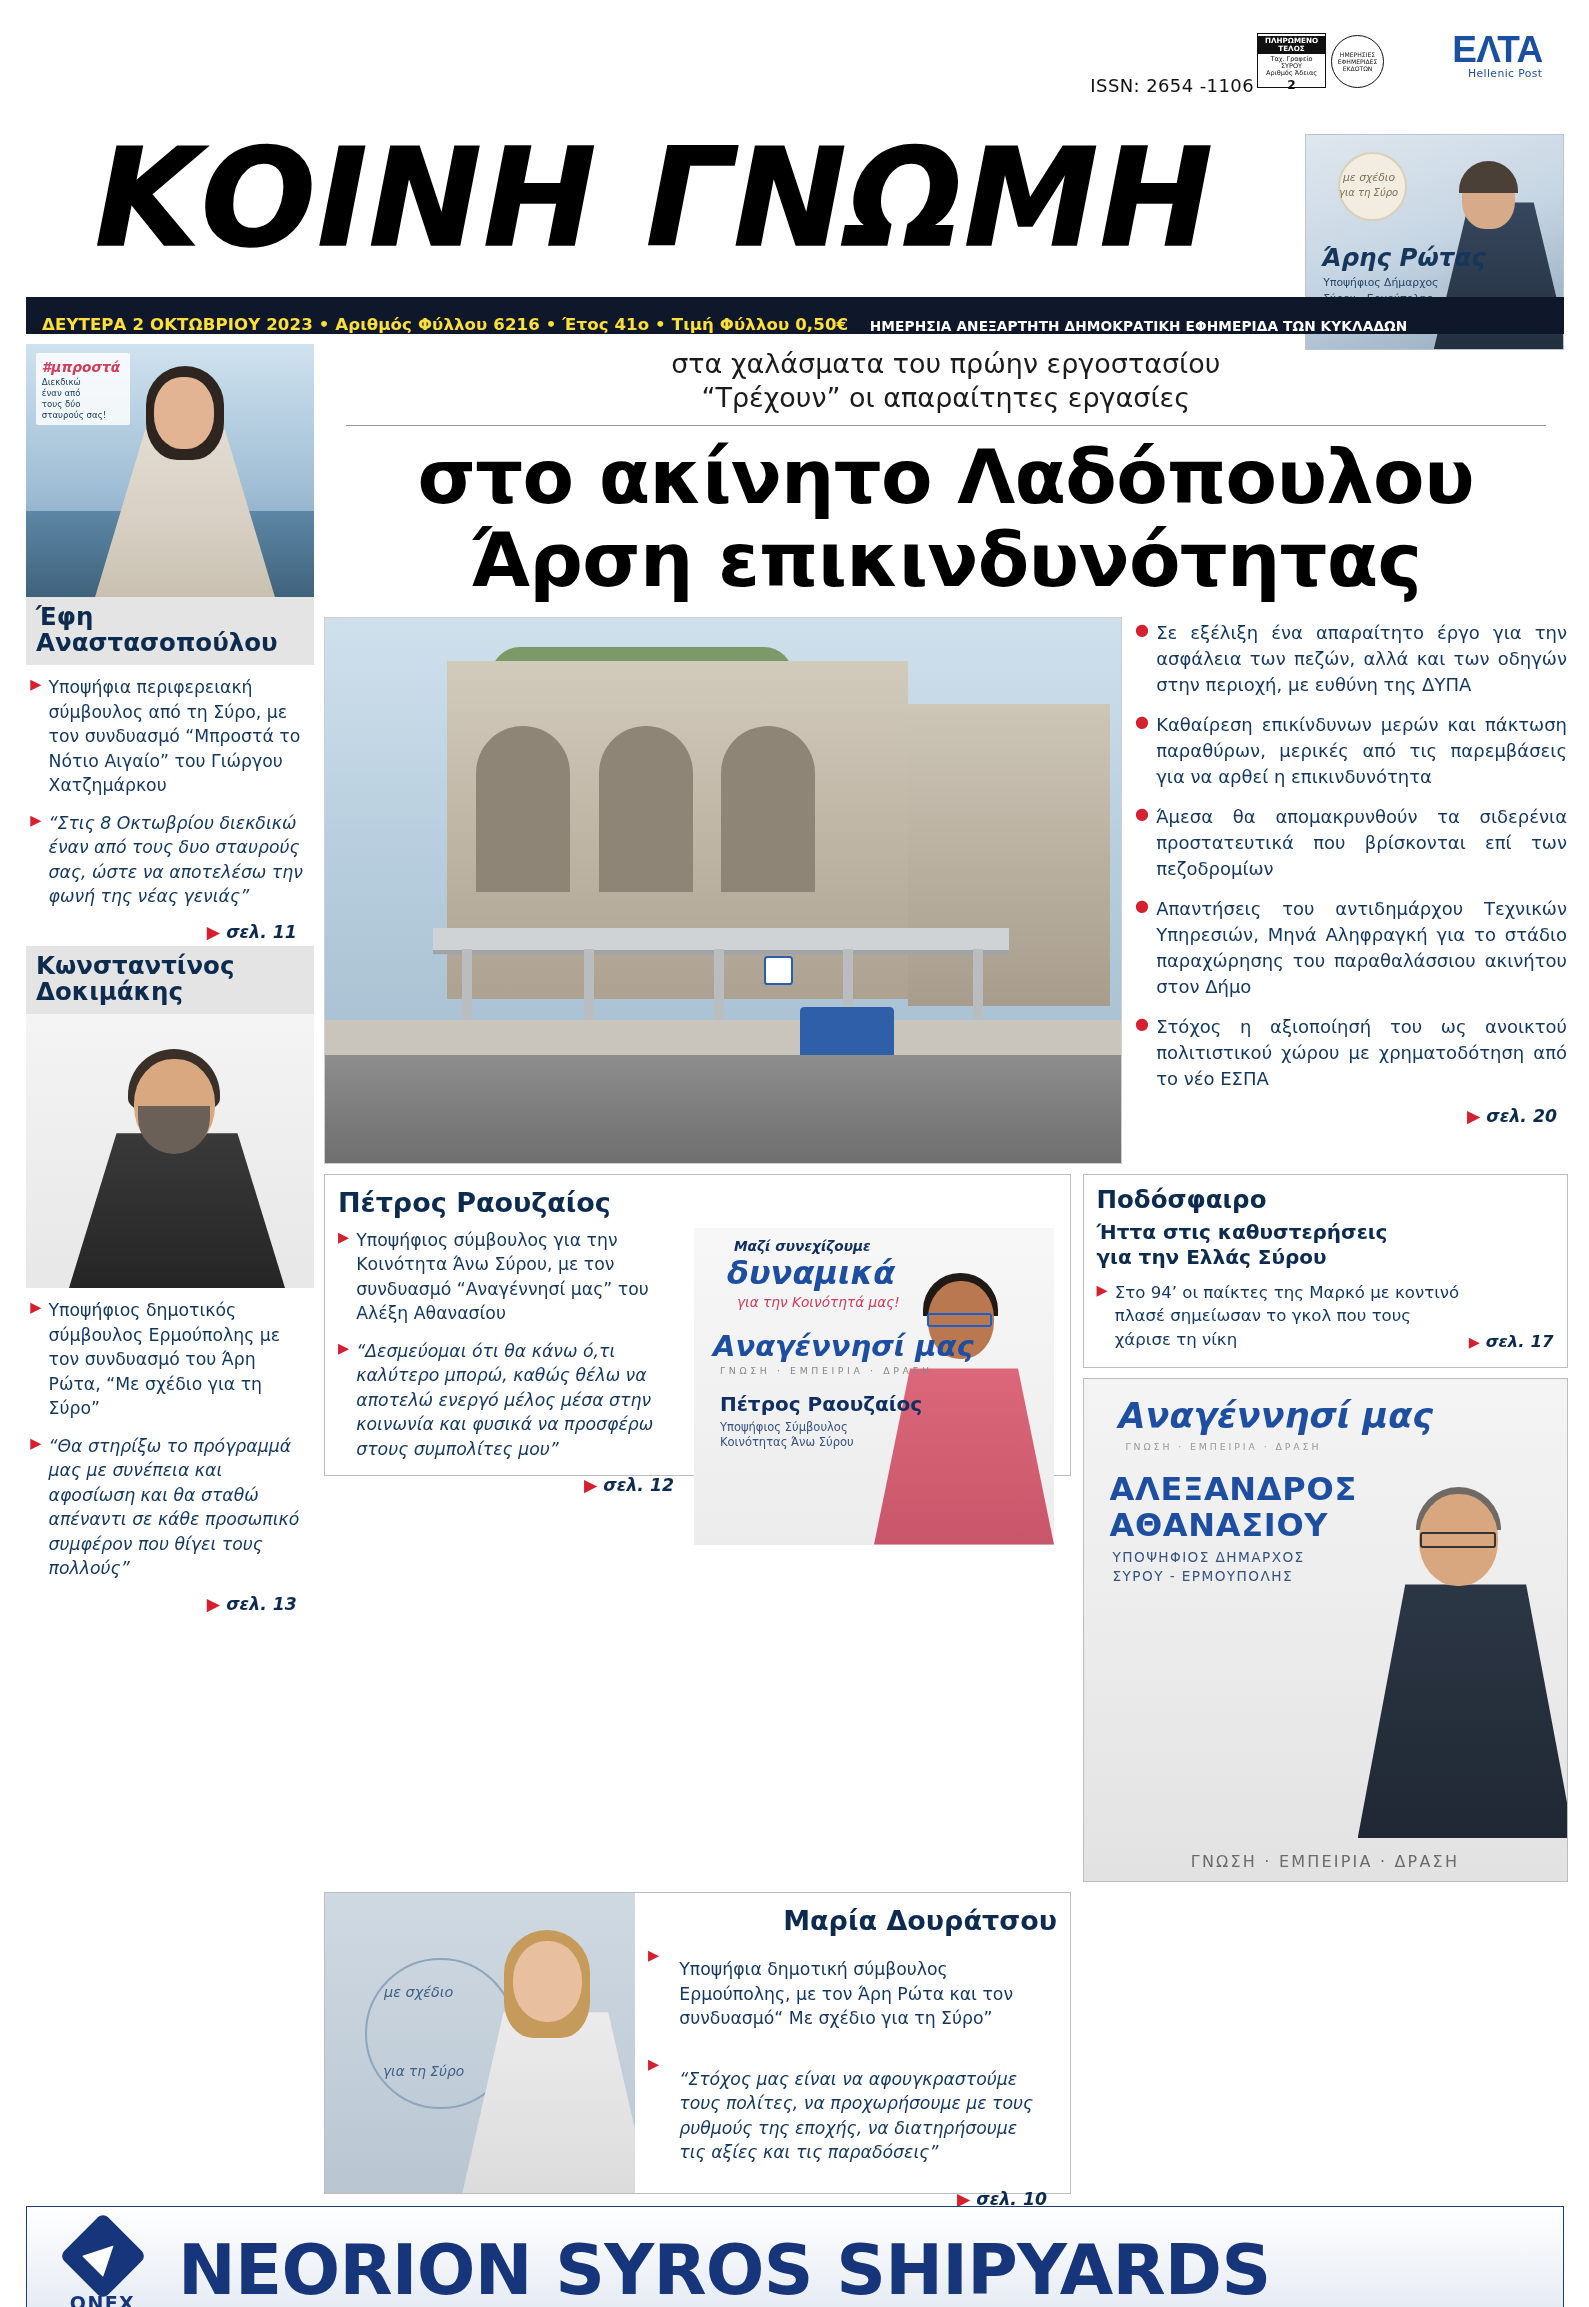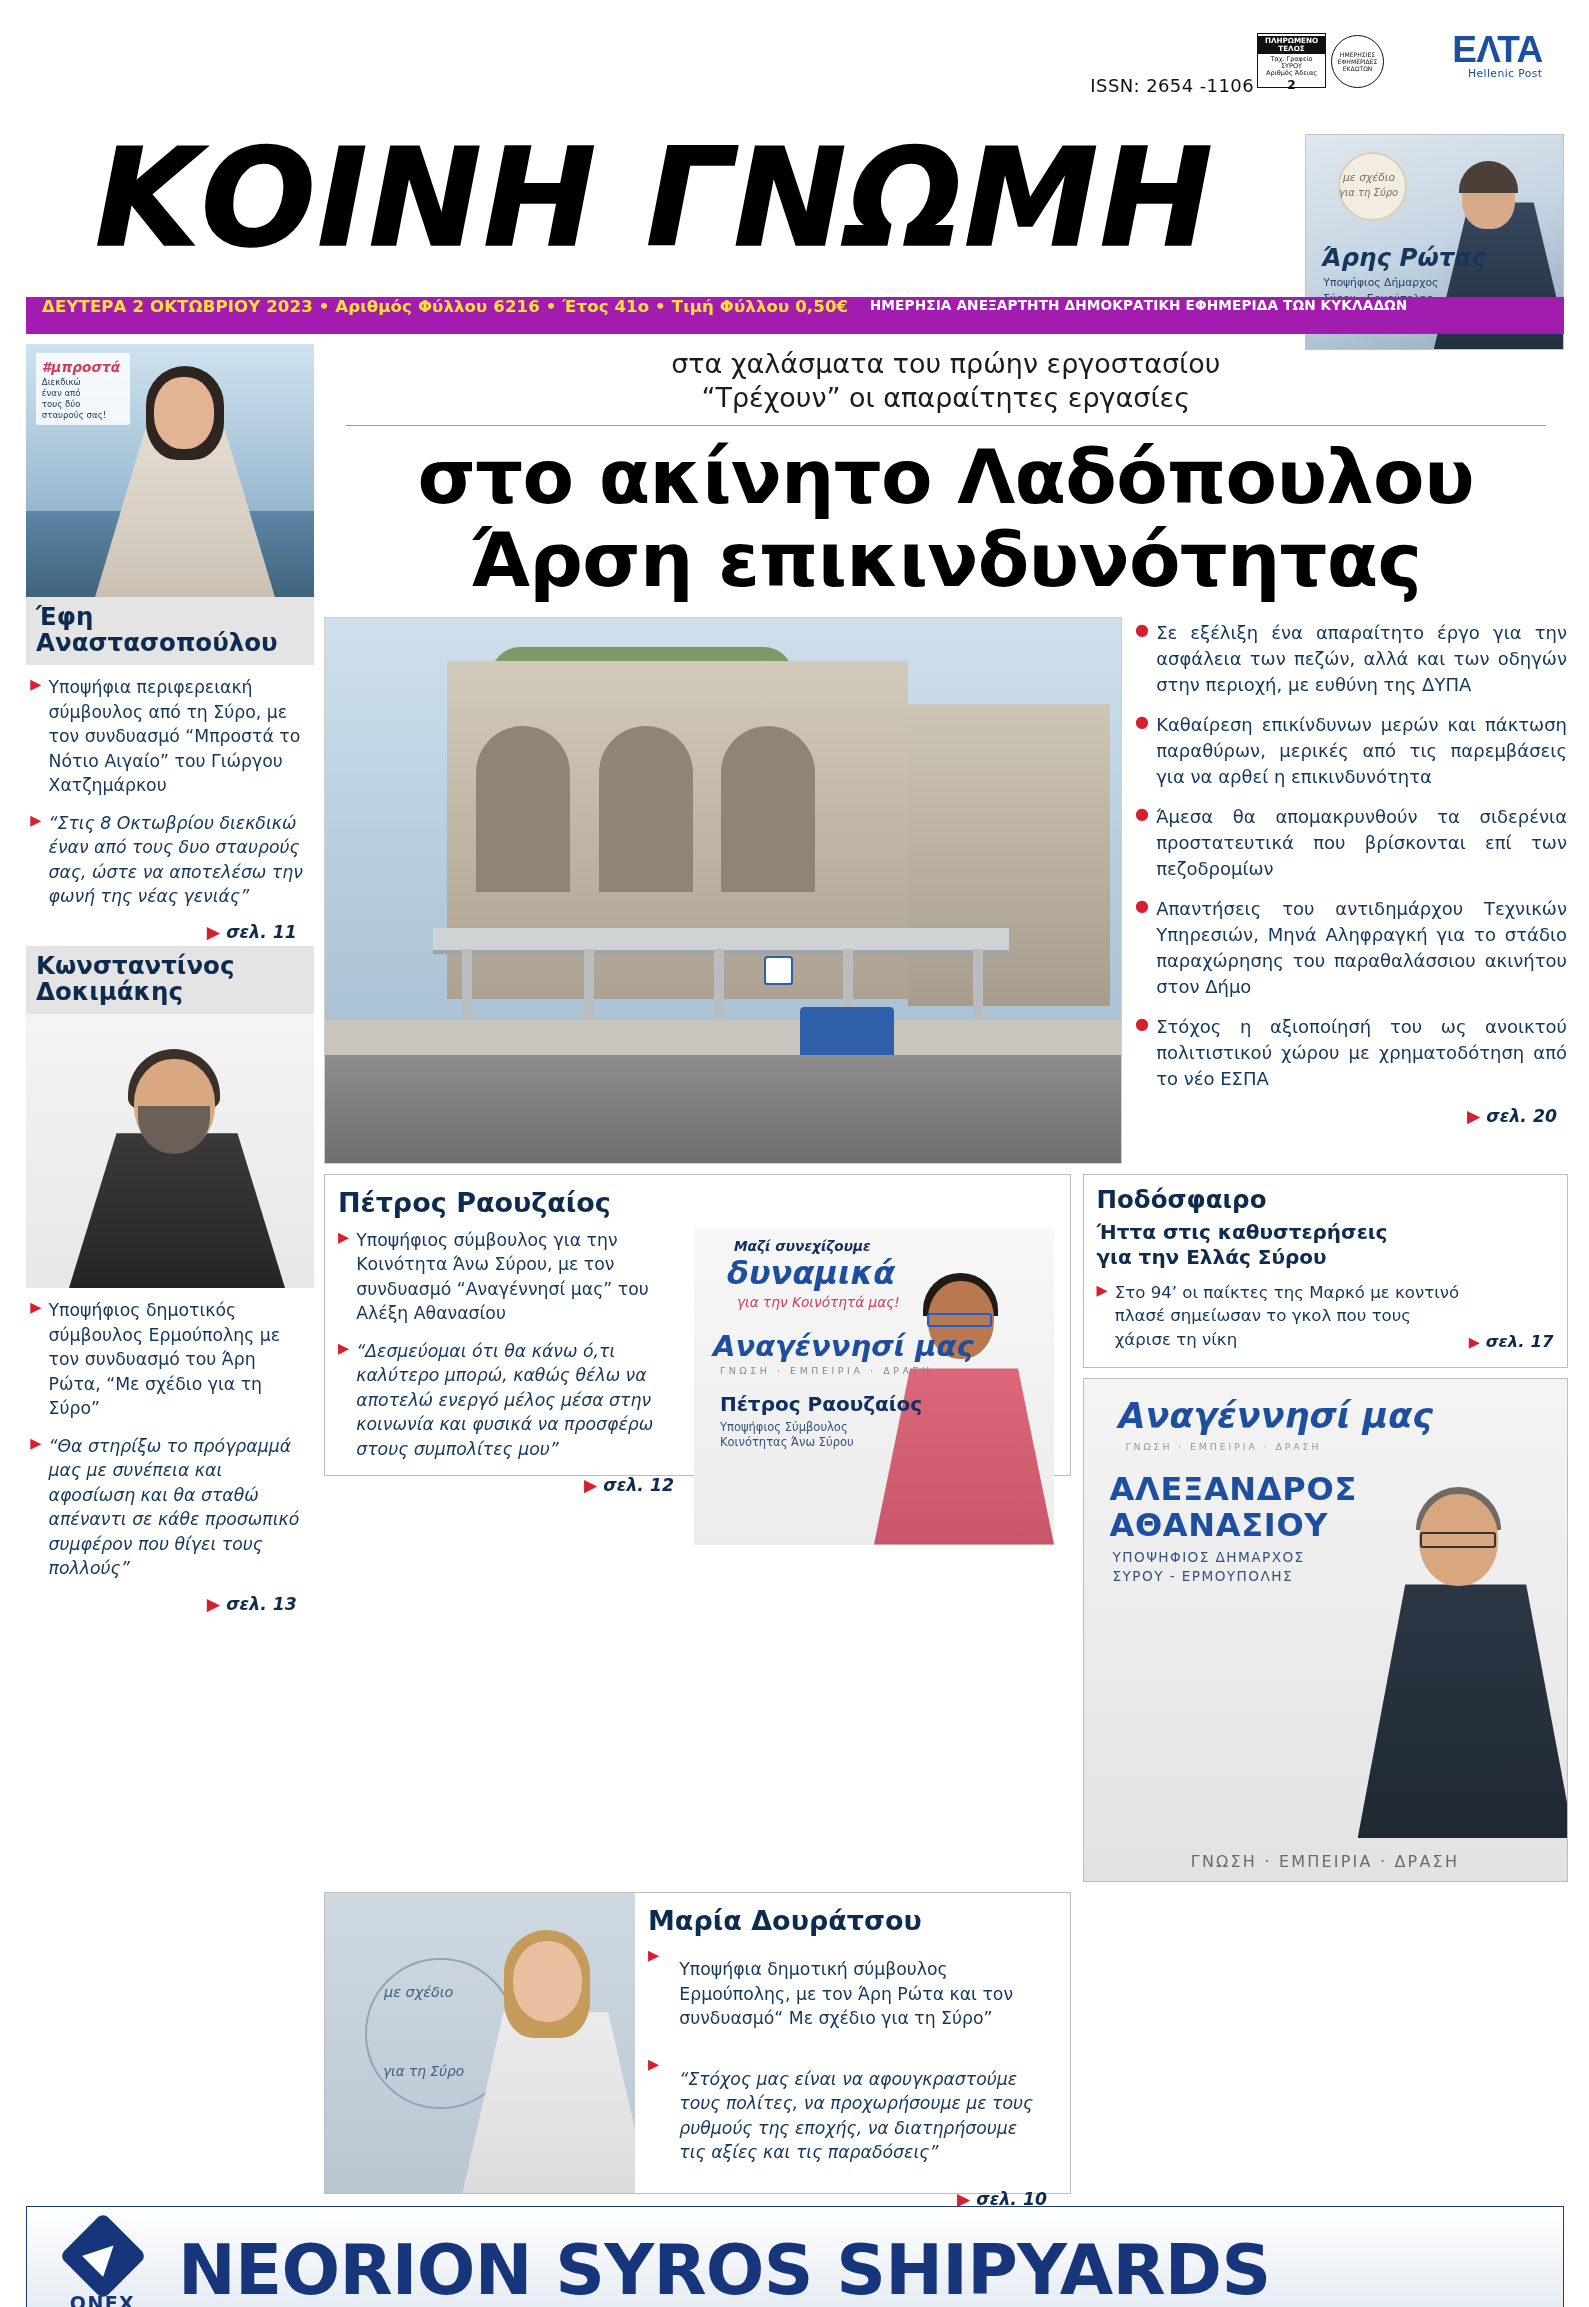--- a/index.html
+++ b/index.html
@@ -62,21 +62,21 @@
   .mast-ad .nm { position:absolute; left:16px; top:108px; font-size:24.5px; font-weight:800; color:#16365c; font-style:italic;}
   .mast-ad .rl1 { position:absolute; left:17.3px; top:141px; font-size:10.8px; color:#24446b;}
   .mast-ad .rl2 { position:absolute; left:17.3px; top:157px; font-size:10.8px; color:#24446b;}
   .mast-ad .person { position:absolute; right:-5.8px; bottom:0; width:135px; height:179px;
      background: linear-gradient(180deg,#3b4c63 0%, #2d3b4e 60%, #22303f 100%);
      clip-path: polygon(26% 18%, 74% 18%, 100% 100%, 0% 100%); }
   .mast-ad .head { position:absolute; right:48px; top:32px; width:53px; height:62px; border-radius:46% 46% 44% 44%; background:#d7ab89;}
   .mast-ad .hair { position:absolute; right:45px; top:26px; width:59px; height:32px; border-radius:32px 32px 0 0; background:#4a4038;}
 
   
-  .datebar { position:relative; height: 37px; background:#a21caf; color:#fff; display:flex; align-items:flex-start; margin-top:4.3px;}
+  .datebar { position:relative; height: 37px; background:#0f172a; color:#fff; display:flex; align-items:flex-end; margin-top:4.3px;}
   .datebar .left { font-size: 16.6px; font-weight:700; color:#ffe03a; padding-left:16px; letter-spacing:0.1px;}
   .datebar .right { font-size: 13.7px; font-weight:700; color:#fff; margin-left: 21.6px; letter-spacing:0.1px;}
 
   
   .content { position:relative; margin-top: 10px; display:flex; gap: 10px; }
   .col-left { width: 288px; }
   .col-main { width: 1244px; position:relative; }
 
   
   .leftphoto { width: 288px; height: 253px; position:relative; overflow:hidden;
@@ -175,21 +175,21 @@
   .bottom-row { display:flex; gap:11.5px; margin-top: 10px; }
   .panel-douratsou { width: 747px; height: 302px; border:0.7px solid #bdbdbd; position:relative; display:flex; }
   .panel-douratsou .ph { width: 310px; position:relative; overflow:hidden; background:linear-gradient(180deg,#cfd9e2,#b9c6d2);}
   .panel-douratsou .ph .circ { position:absolute; left:40px; top:65px; width:151px; height:151px; border-radius:50%; border:2.2px solid #8ea6bd;}
   .panel-douratsou .ph .c1 { position:absolute; left:59px; top:91px; font-size:14.4px; color:#3f6086; font-style:italic;}
   .panel-douratsou .ph .c2 { position:absolute; left:58px; top:170px; font-size:13.7px; color:#3f6086; font-style:italic;}
   .panel-douratsou .ph .figure { position:absolute; right:-14.4px; bottom:0; width:187px; height:238px; background:linear-gradient(180deg,#f0f0f0,#dcdcdc); clip-path: polygon(22% 24%, 78% 24%, 100% 100%, 0% 100%);}
   .panel-douratsou .ph .head { position:absolute; right:53px; top:48px; width:69px; height:81px; border-radius:48%; background:#e8c0a0;}
   .panel-douratsou .ph .hair { position:absolute; right:45px; top:37px; width:86px; height:108px; border-radius:43px 43px 34% 34%; background:#c59a5a;}
   .panel-douratsou .tx { flex:1; padding: 11.5px 13px; }
-  .panel-douratsou .pname { font-size: 27px; font-weight:800; color:#0d2b4e; margin-bottom: 10px;}
+  .panel-douratsou .pname { font-size: 27px; font-weight:800; color:#0d2b4e; text-align:right; margin-bottom: 10px;}
 
   
   .neorion { margin-top: 11.5px; height: 128px; border:1.4px solid #1e3c72; background: linear-gradient(180deg,#ffffff 0%, #eef2f7 55%, #dfe7f0 100%); position:relative; display:flex; align-items:center;}
   .neorion .onex { width: 151px; text-align:center; }
   .neorion .onex .dia { width: 62px; height:62px; margin: 0 auto; background:#17357a; transform: rotate(45deg); border-radius:7.2px; position:relative;}
   .neorion .onex .dia:after{ content:""; position:absolute; left:16px; top:16px; width:30px; height:30px; background:#fff; transform: rotate(0deg); clip-path: polygon(50% 0, 100% 100%, 0 100%);}
   .neorion .onex .lbl { font-size: 19px; font-weight:800; color:#17357a; letter-spacing:1.4px; margin-top:5.8px;}
   .neorion .nm { flex:1; font-size: 69px; font-weight:800; color:#17357a; letter-spacing:-0.7px; }
 </style>
 </head>

